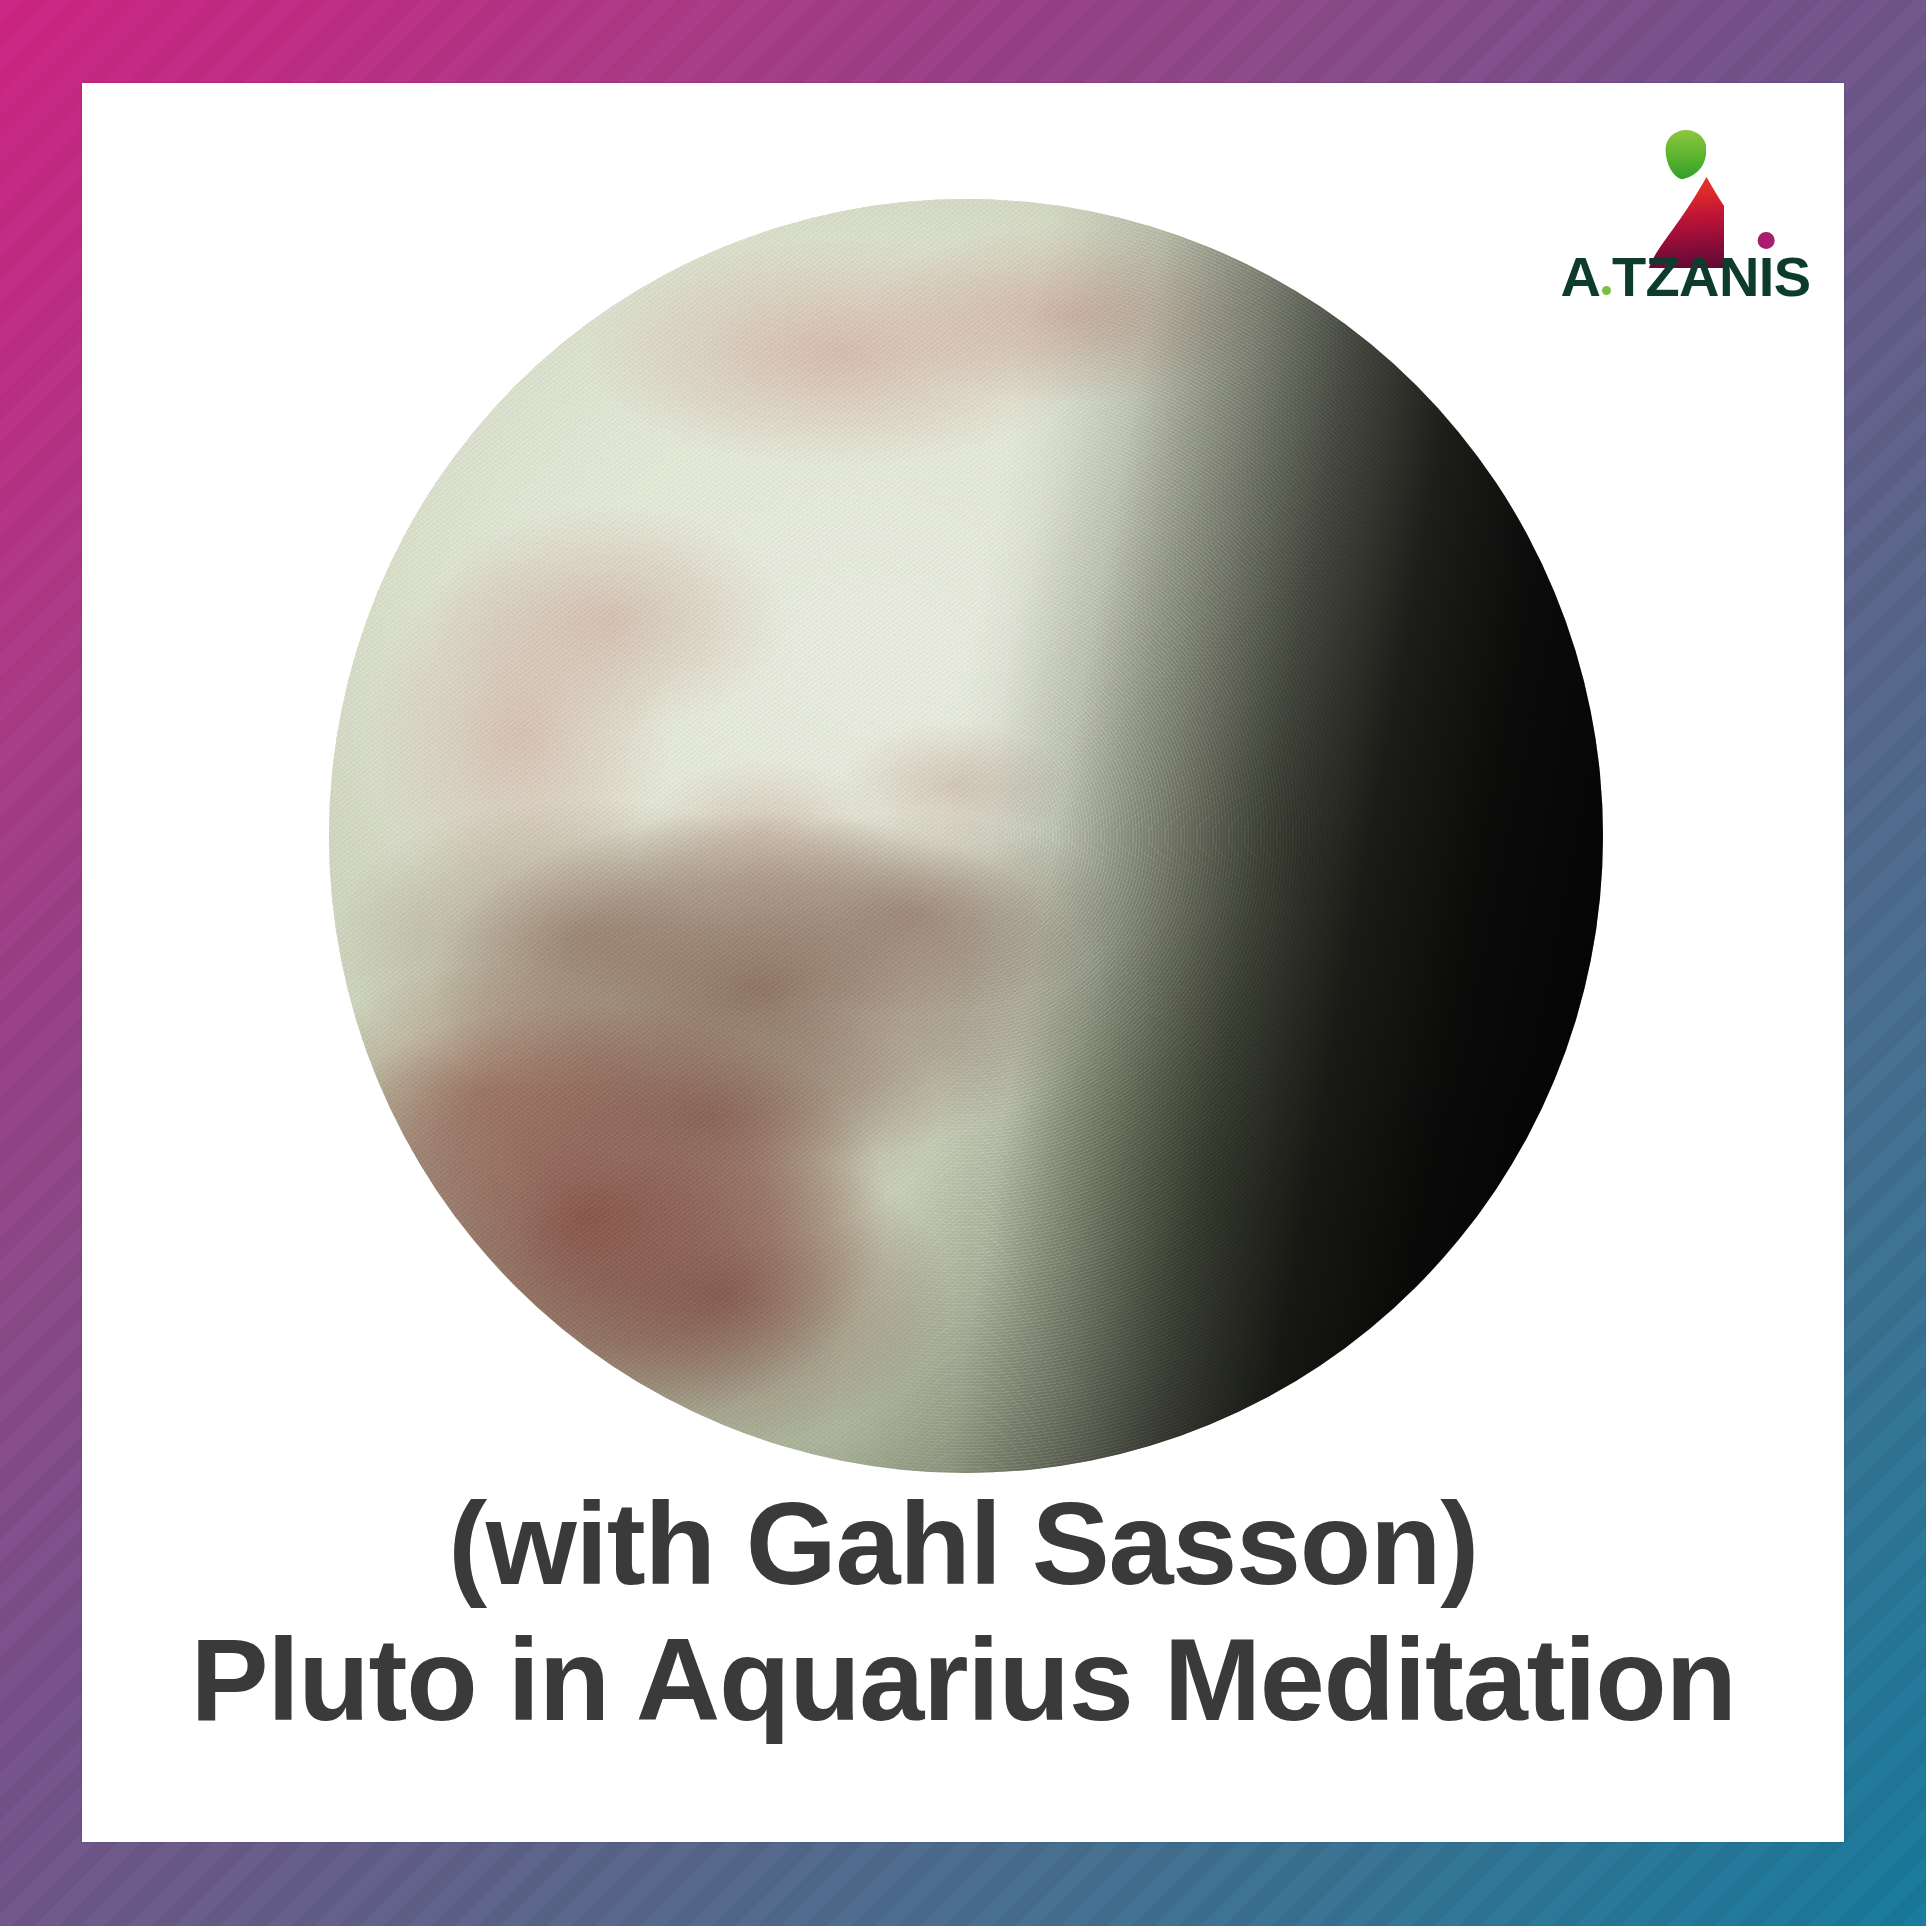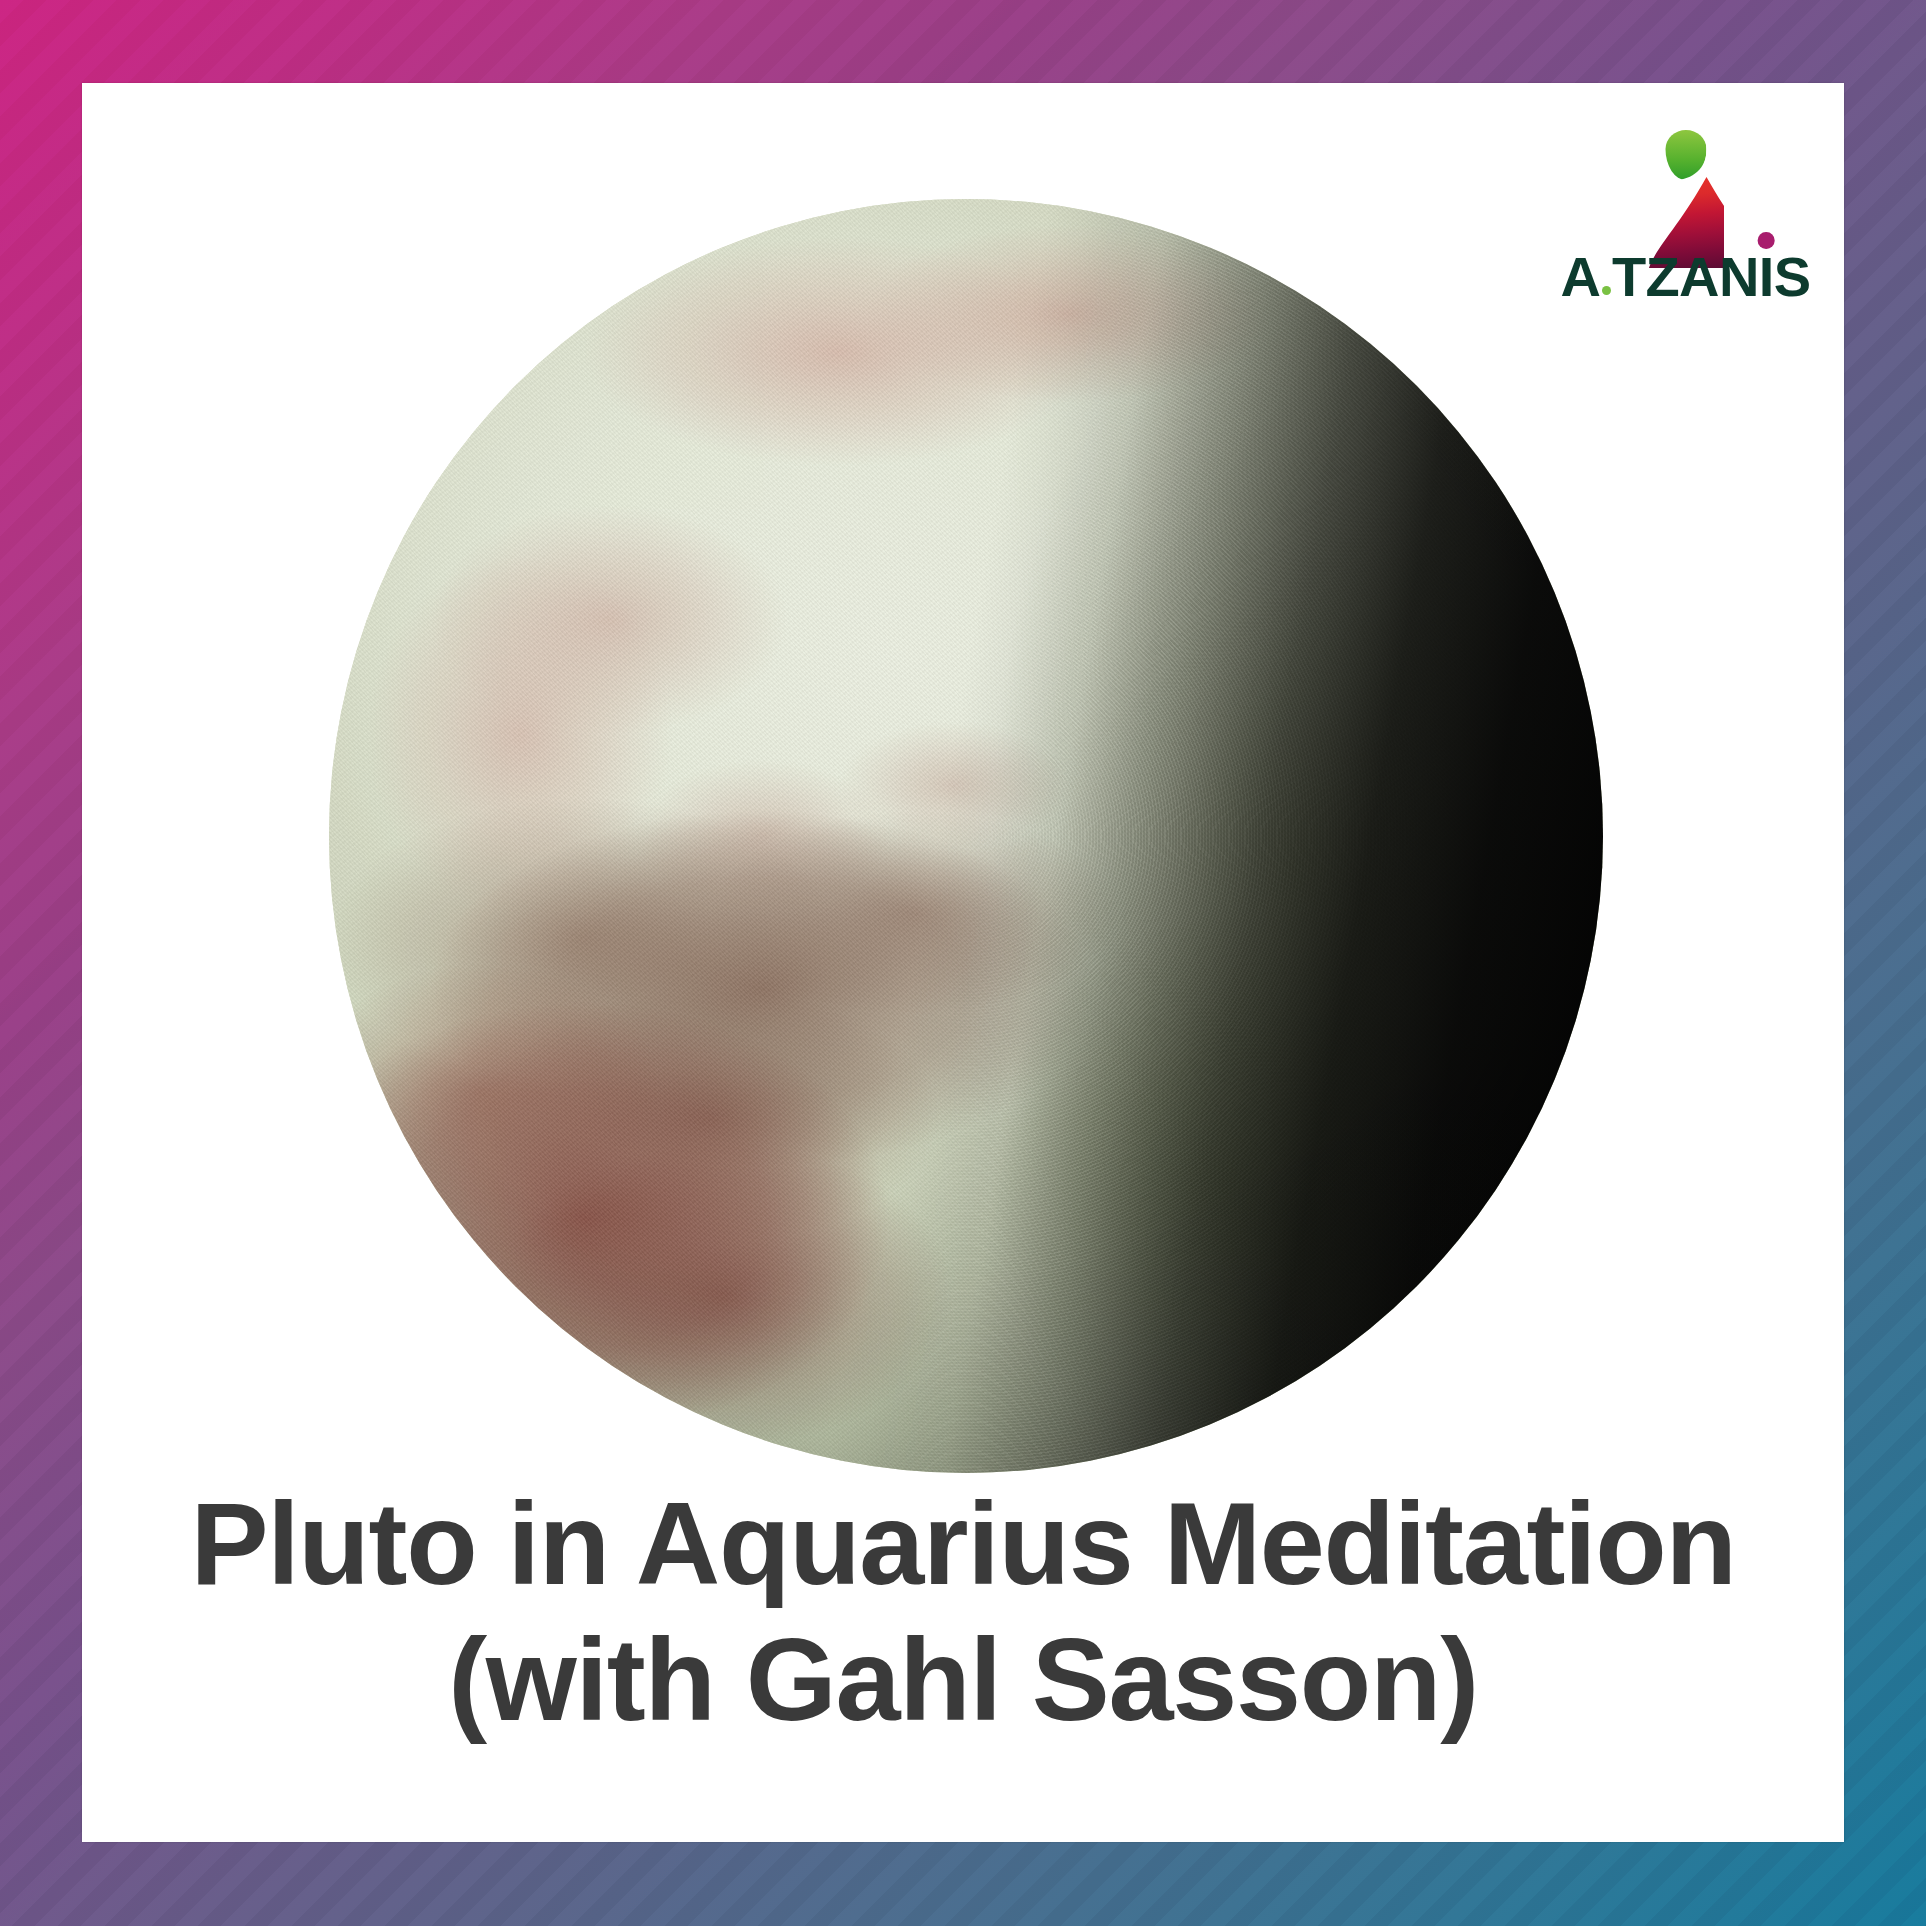--- a/index.html
+++ b/index.html
@@ -285,19 +285,19 @@
         <div class="layer p-red"></div>
         <div class="layer p-olive"></div>
         <div class="layer p-grain"></div>
         <div class="layer p-rough"></div>
         <div class="layer p-shadow"></div>
         <div class="layer p-limb"></div>
       </div>
     </div>
 
     <div class="title-block">
+      <div class="title-line">(with Gahl Sasson)</div>
       <div class="title-line">Pluto in Aquarius Meditation</div>
-      <div class="title-line">(with Gahl Sasson)</div>
     </div>
 
   </div>
 </div>
 
 
 </body></html>

